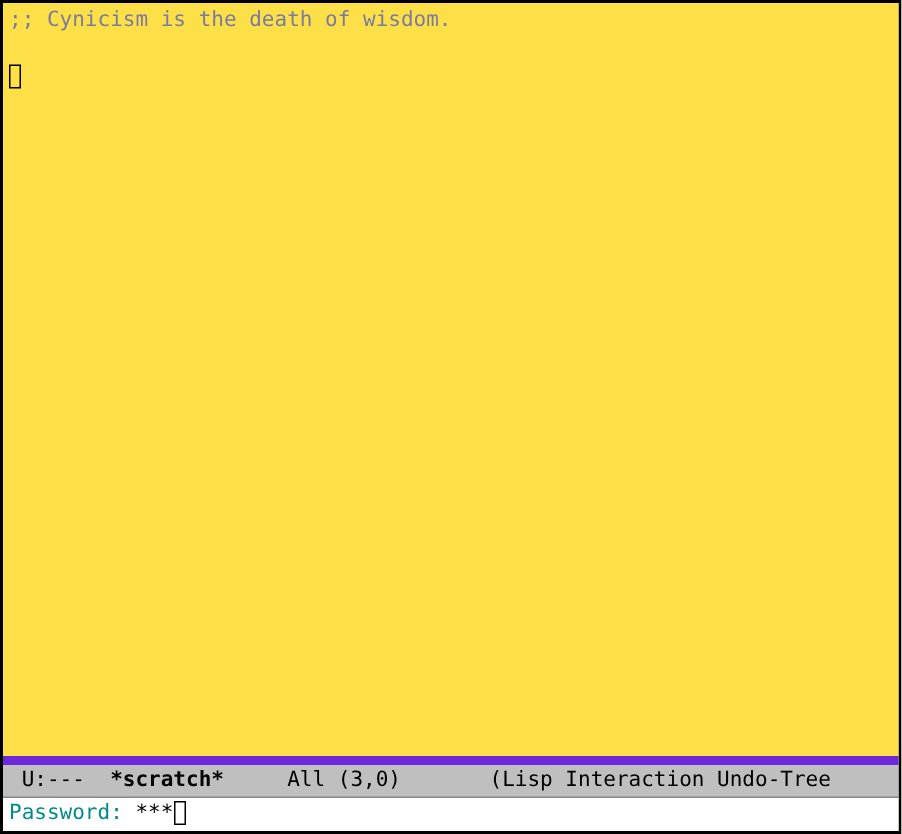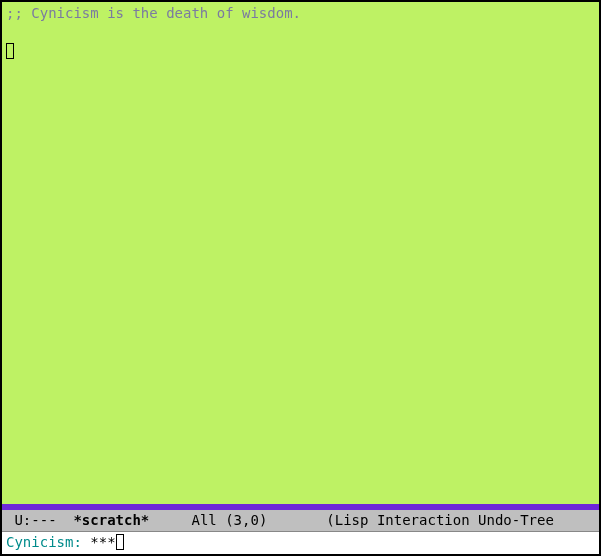--- a/index.html
+++ b/index.html
@@ -20,21 +20,21 @@
       width: 100%;
       height: 100%;
       border: 2px solid #000000;
       display: flex;
       flex-direction: column;
       background: #ffffff;
     }
     .buffer-area {
       flex: 1;
       padding: 2px 4px;
-      background: #bef264;
+      background: #fde047;
       overflow: hidden;
       line-height: 1.35;
       position: relative;
     }
     .comment-line {
       color: #7b7ba0;
       white-space: pre;
     }
     .blank-line {
       height: 1.35em;
@@ -88,14 +88,14 @@
 
 <div class="emacs-frame">
   <div class="buffer-area">
     <div class="comment-line">;; Cynicism is the death of wisdom.</div>
     <div class="blank-line"></div>
     <div><span class="cursor-box"></span></div>
   </div>
 
   <div class="mode-line"><span> U:---  </span><span class="buffer-name">*scratch*</span><span>     </span><span>All (3,0)</span><span>       </span><span>(Lisp Interaction Undo-Tree</span></div>
 
-  <div class="minibuffer"><span class="prompt">Cynicism: </span><span class="masked">***</span><span class="mini-cursor"></span></div>
+  <div class="minibuffer"><span class="prompt">Password: </span><span class="masked">***</span><span class="mini-cursor"></span></div>
 </div>
 
 </body></html>

